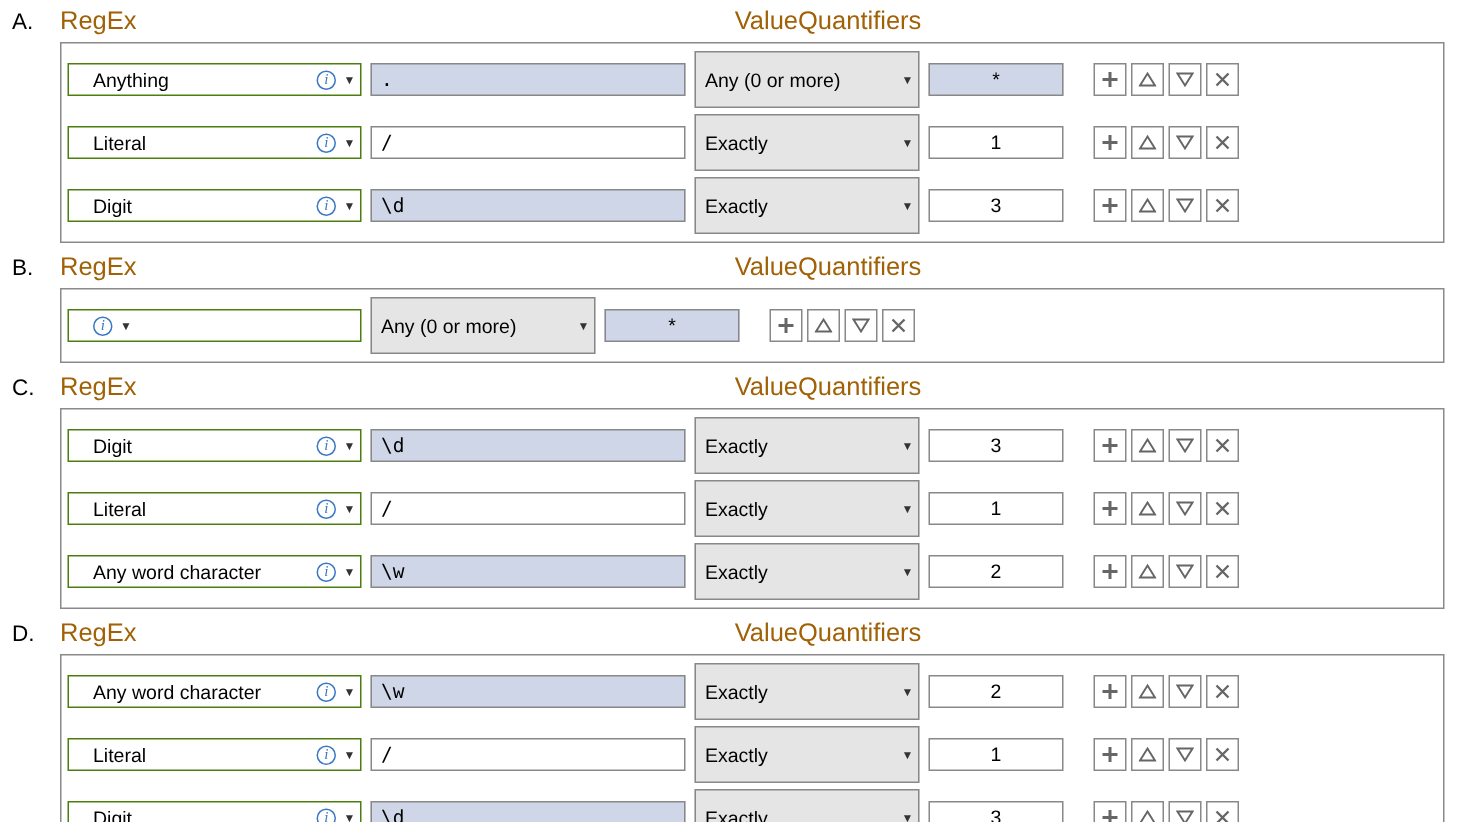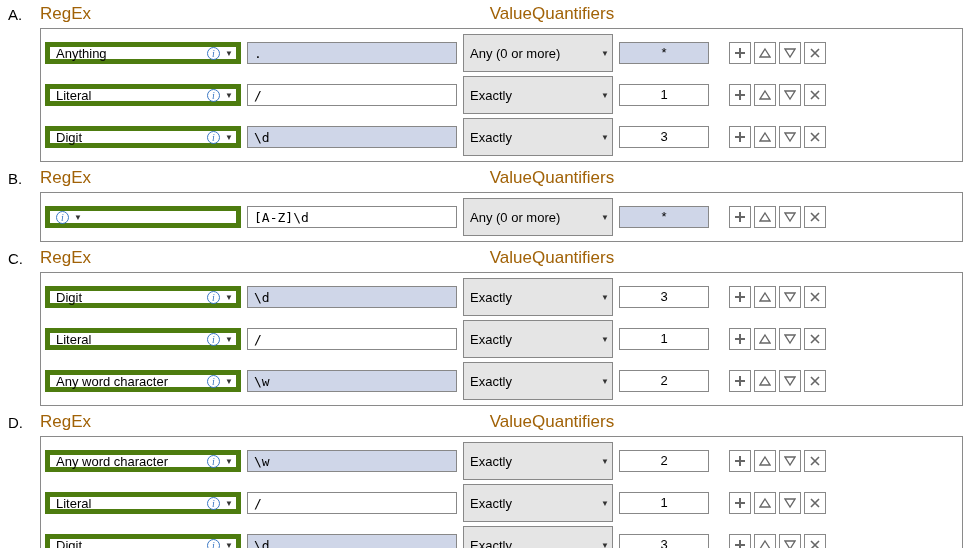--- a/index.html
+++ b/index.html
@@ -40,26 +40,26 @@
   }
   .row {
     display: flex;
     align-items: center;
     gap: 6px;
     padding: 2px 0;
   }
   .regex-dd {
     width: 196px;
     height: 22px;
-    border: 5px solid #4d7c0f;
+    border: 1px solid #4d7c0f;
     display: flex;
     align-items: center;
     background: #fff;
     position: relative;
-    padding-left: 6px;
+    padding-left: 16px;
   }
   .regex-dd .label {
     flex: 1;
     white-space: nowrap;
     overflow: hidden;
   }
   .info-icon {
     color: #3b78c4;
     border: 1px solid #3b78c4;
     border-radius: 50%;
@@ -279,21 +279,20 @@
           <div class="hdr-regex">RegEx</div>
           <div class="hdr-value">Value</div>
           <div class="hdr-quant">Quantifiers</div>
         </div>
         <div class="rows-box">
           <div class="row">
             <div class="regex-dd">
               <span class="info-icon">i</span>
               <span class="caret">▼</span>
             </div>
-            <div class="value-field plain">[A-Z]\d</div>
             <div class="quant-dd">
               <span class="qlabel">Any (0 or more)</span>
               <span class="caret">▼</span>
             </div>
             <div class="quant-val shaded">*</div>
             <div class="btns">
               <div class="btn">
                 <span>
                   <svg width="12" height="12" viewBox="0 0 12 12">
                     <path d="M5 1h2v4h4v2H7v4H5V7H1V5h4z" fill="#666"></path>

